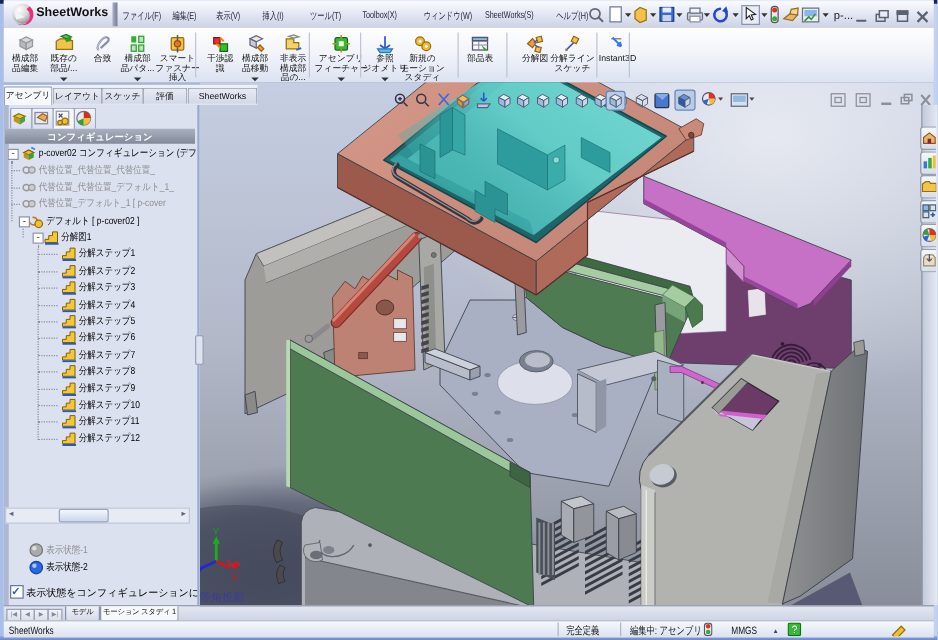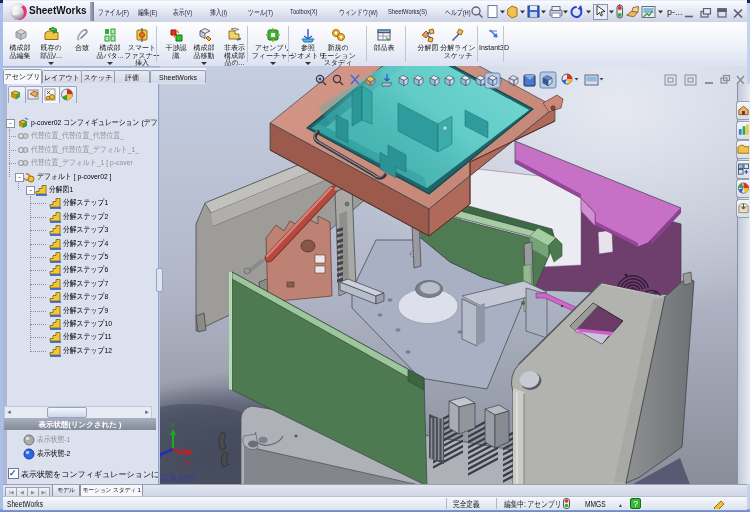--- a/index.html
+++ b/index.html
@@ -608,20 +608,21 @@
         <path d="M4 4 l3 3 m0 -3 l-3 3" stroke="#555" stroke-width="1"></path>
         <circle cx="9" cy="10" r="2.5" fill="#f2c030" stroke="#967008"></circle>
         <circle cx="5" cy="11" r="1.8" fill="#f2c030" stroke="#967008"></circle>
       </svg></div>
 <div class="abs" style="left:56px;top:2px;width:16px;height:16px;background:linear-gradient(#f0f3fa,#d8dfee);border:1px solid #9aa4bc;border-bottom:none;border-radius:2px 2px 0 0"><svg width="14" height="15" viewBox="0 0 14 15">
         <circle cx="7" cy="7.5" r="5.5" fill="#e8e8ec" stroke="#778"></circle>
         <path d="M7 2 a5.5 5.5 0 0 1 5.5 5.5 h-5.5z" fill="#d03020"></path>
         <path d="M7 7.5 l-5 2.5 a5.5 5.5 0 0 0 5 3z" fill="#30a030"></path>
         <path d="M7 7.5 l5.5 0 a5.5 5.5 0 0 1 -5.5 5.5z" fill="#f2c030"></path>
       </svg></div>
+<div class="phdr" style="top:19px">コンフィギュレーション</div>
 <div class="abs" style="left:6px;top:45px;width:1px;height:48px;border-left:1px dotted #8a92a4"></div>
 <div class="abs" style="left:6px;top:52px;width:7px;height:1px;border-top:1px dotted #8a92a4"></div>
 <div class="abs" style="left:6px;top:66px;width:7px;height:1px;border-top:1px dotted #8a92a4"></div>
 <div class="abs" style="left:6px;top:79px;width:7px;height:1px;border-top:1px dotted #8a92a4"></div>
 <div class="abs" style="left:15px;top:99px;width:1px;height:7px;border-left:1px dotted #8a92a4"></div>
 <div class="abs" style="left:27px;top:112px;width:1px;height:156px;border-left:1px dotted #8a92a4"></div>
 <div class="abs" style="left:27px;top:119px;width:16px;height:1px;border-top:1px dotted #8a92a4"></div>
 <div class="abs" style="left:27px;top:133px;width:16px;height:1px;border-top:1px dotted #8a92a4"></div>
 <div class="abs" style="left:27px;top:146px;width:16px;height:1px;border-top:1px dotted #8a92a4"></div>
 <div class="abs" style="left:27px;top:160px;width:16px;height:1px;border-top:1px dotted #8a92a4"></div>
@@ -726,21 +727,20 @@
 <div class="trow" style="left:60px;top:260px">分解ステップ12</div>
 <svg class="ticn" style="left:46px;top:261px" viewBox="0 0 12 12">
       <path d="M1 10 v-2.5 h3 v-3 h3 v-3 h4 v8.5z" fill="#f2c838" stroke="#806000" stroke-width="0.8"></path>
       <path d="M1 11 h11" stroke="#2858c8" stroke-width="1.6"></path>
     </svg>
 <div class="abs" style="left:1px;top:322px;width:146px;height:11px;background:#e6ebf4;border:1px solid #c0c8da">
       <div class="abs" style="left:42px;top:0px;width:38px;height:9px;background:linear-gradient(#f4f7fb,#ccd6ea);border:1px solid #98a4c0;border-radius:2px"></div>
       <div class="abs" style="left:1px;top:2px;font-size:6px;color:#667">◄</div>
       <div class="abs" style="right:1px;top:2px;font-size:6px;color:#667">►</div>
     </div>
-<div class="phdr" style="top:334px">表示状態(リンクされた )</div>
 <svg class="ticn" style="left:20px;top:350px" viewBox="0 0 12 12">
       <circle cx="6" cy="6" r="5" fill="#aaa" stroke="#777"></circle>
       <circle cx="4.5" cy="4.5" r="1.8" fill="#ddd"></circle>
     </svg>
 <div class="trow gray" style="left:34px;top:349px">表示状態-1</div>
 <svg class="ticn" style="left:20px;top:364px" viewBox="0 0 12 12">
       <circle cx="6" cy="6" r="5" fill="#2868e0" stroke="#1840a0"></circle>
       <circle cx="4.5" cy="4.5" r="1.8" fill="#a8c8f8"></circle>
     </svg>
 <div class="trow" style="left:34px;top:363px">表示状態-2</div>

